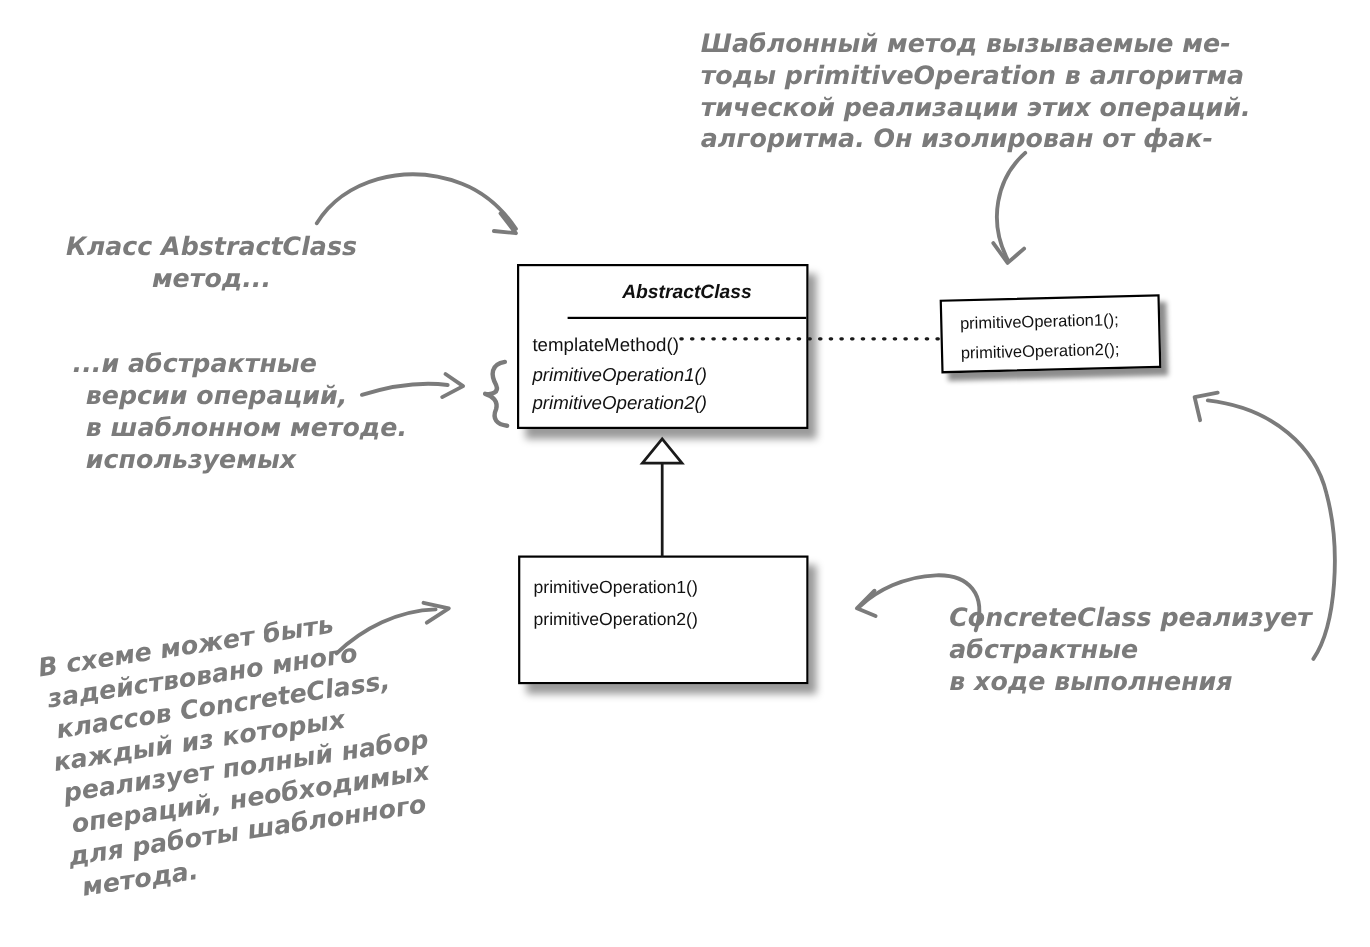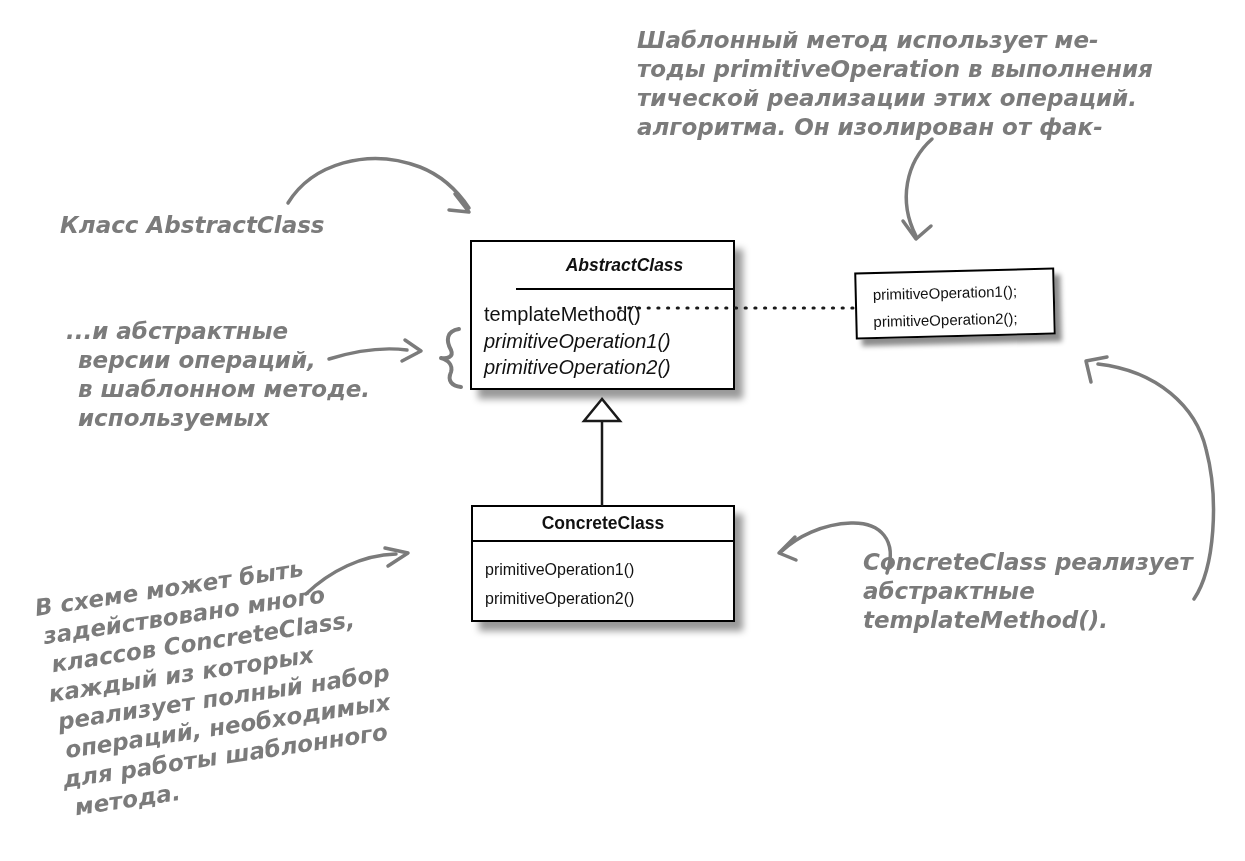--- a/index.html
+++ b/index.html
@@ -32,21 +32,21 @@
     color:var(--uml-text);
   }
   .uml .title{
     display:flex;align-items:center;justify-content:center;
     font-weight:bold;font-size:17.5px;
     border-bottom:2px solid var(--uml-border);
   }
   .uml.abstract{left:470px;top:240px;width:265px;height:150px;}
   .uml.abstract .title{height:46px;font-style:italic;margin-left:44px;}
   .uml.abstract .body{padding:11px 12px 0;}
-  .uml.abstract .method{font-size:20px;line-height:26.5px;}
+  .uml.abstract .method{font-size:17px;line-height:26.5px;}
   .uml.concrete{left:471px;top:505px;width:264px;height:117px;}
   .uml.concrete .title{height:33px;}
   .uml.concrete .body{padding:13px 12px 0;}
   .uml.concrete .method{font-size:16px;line-height:29px;}
   .method.em{font-style:italic;}
   
   .code-note{
     position:absolute;left:855px;top:270px;width:200px;height:67px;
     box-sizing:border-box;background:#fff;border:2px solid var(--uml-border);
     box-shadow:6px 7px 5px rgba(0,0,0,.45);
@@ -83,21 +83,20 @@
   <div class="uml abstract">
     <div class="title">AbstractClass</div>
     <div class="body">
       <div class="method">templateMethod()</div>
       <div class="method em">primitiveOperation1()</div>
       <div class="method em">primitiveOperation2()</div>
     </div>
   </div>
 
   <div class="uml concrete">
-    <div class="title">ConcreteClass</div>
     <div class="body">
       <div class="method">primitiveOperation1()</div>
       <div class="method">primitiveOperation2()</div>
     </div>
   </div>
 
   <div class="code-note">
     <div class="code-line">primitiveOperation1();</div>
     <div class="code-line">primitiveOperation2();</div>
   </div>
@@ -127,28 +126,29 @@
 
       <path d="M 887 573 C 898 540 880 522 851 523 C 822 524 797 537 782 551"></path>
       <path d="M 795 537 L 779 553 L 796 560"></path>
 
       <path d="M 1194 599 C 1215 568 1219 498 1206 449 C 1196 407 1158 371 1098 364"></path>
       <path d="M 1091 382 L 1086 361 L 1107 357"></path>
     </g>
   </svg>
 
   <div class="hw note-top-right">
-    <div class="ln">Шаблонный метод использует ме-</div>
-    <div class="ln">тоды primitiveOperation в выполнения</div>
+    <div class="ln">Шаблонный метод вызываемые ме-</div>
+    <div class="ln">тоды primitiveOperation в алгоритма</div>
     <div class="ln">тической реализации этих операций.</div>
     <div class="ln">алгоритма. Он изолирован от фак-</div>
   </div>
 
   <div class="hw note-left-top">
     <div class="ln">Класс AbstractClass</div>
+    <div class="ln">метод...</div>
   </div>
 
   <div class="hw note-left-middle">
     <div class="ln">...и абстрактные</div>
     <div class="ln">версии операций,</div>
     <div class="ln">в шаблонном методе.</div>
     <div class="ln">используемых</div>
   </div>
 
   <div class="hw note-bottom-left">
@@ -158,16 +158,16 @@
     <div class="ln">каждый из которых</div>
     <div class="ln">реализует полный набор</div>
     <div class="ln">операций, необходимых</div>
     <div class="ln">для работы шаблонного</div>
     <div class="ln">метода.</div>
   </div>
 
   <div class="hw note-bottom-right">
     <div class="ln">ConcreteClass реализует</div>
     <div class="ln">абстрактные</div>
-    <div class="ln">templateMethod().</div>
+    <div class="ln">в ходе выполнения</div>
   </div>
 
 </div>
 
 </body></html>

